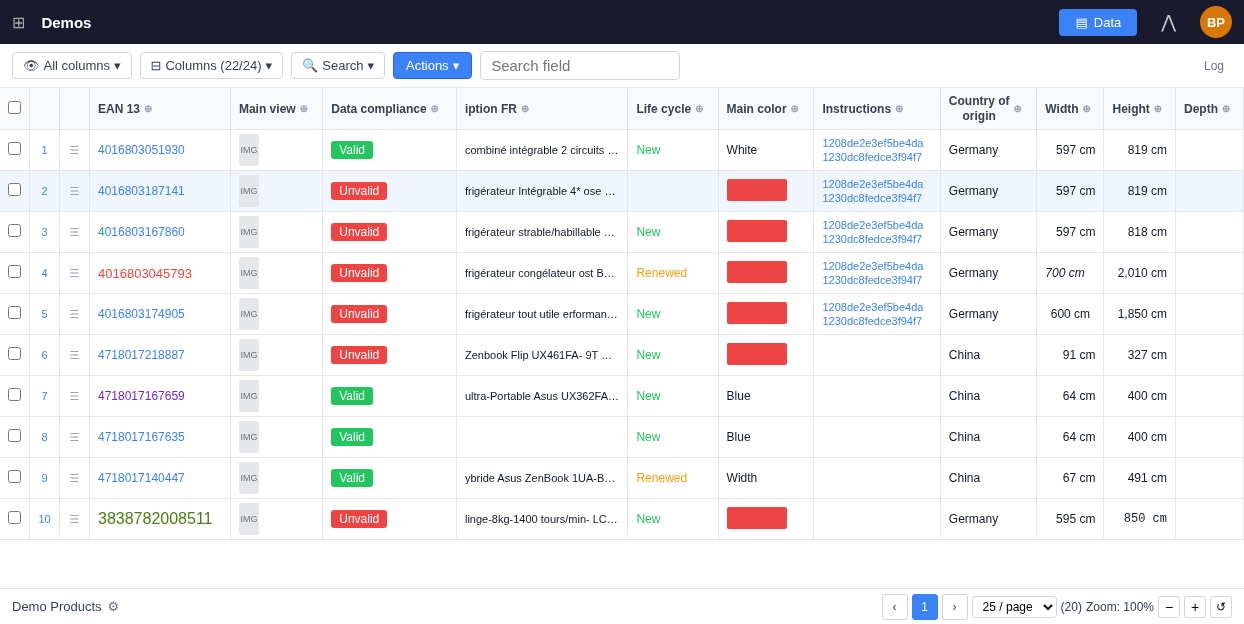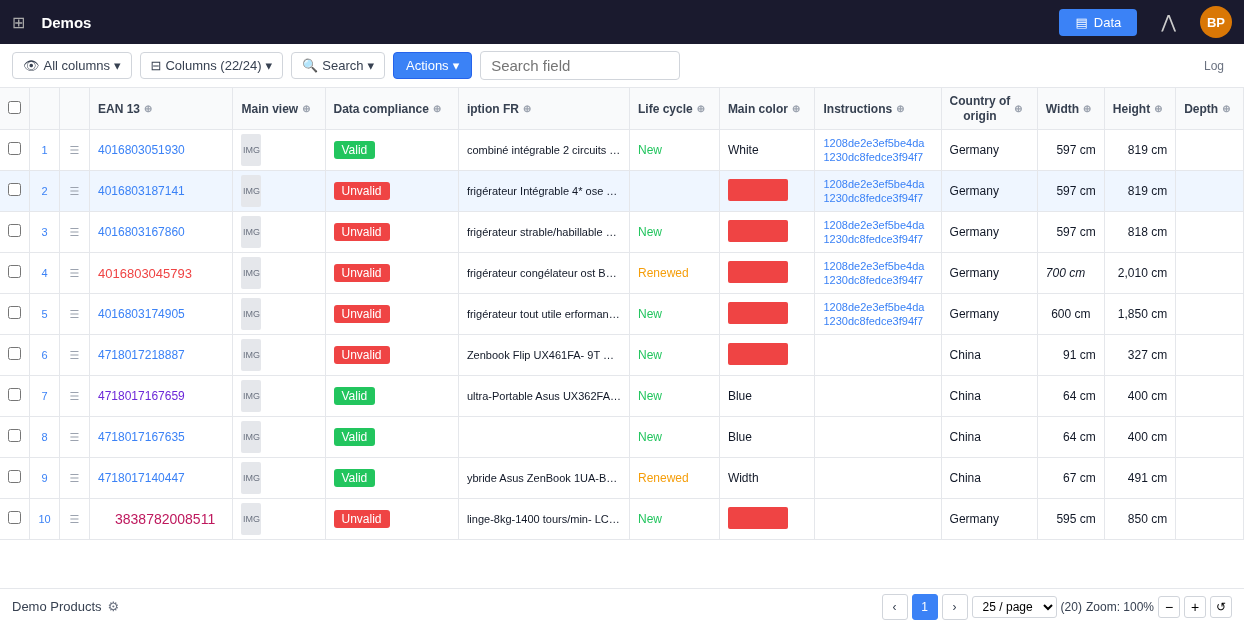--- a/index.html
+++ b/index.html
@@ -542,32 +542,32 @@
           <td></td>
           <td>China</td>
           <td style="text-align: right;">67 cm</td>
           <td style="text-align: right;">491 cm</td>
           <td style="text-align: right;"></td>
         </tr>
         <tr>
           <td class="checkbox-cell"><input type="checkbox" style=""></td>
           <td class="row-num"><span style="color:#3b82f6;font-size:11px;">10</span></td>
           <td class="flag-cell"><span style="color:#9ca3af;font-size:11px;">☰</span></td>
-          <td><span style="color:#be185d;font-size:14px;margin-left:17px;">3838782008511</span></td>
+          <td><span style="color:#4d7c0f;font-size:16px;">3838782008511</span></td>
           <td>
             <div class="product-thumb">IMG</div>
           </td>
           <td><span class="badge-unvalid">Unvalid</span></td>
           <td style="max-width: 160px; overflow: hidden; text-overflow: ellipsis; font-size: 11px;">linge-8kg-1400 tours/min- LCD nématique haute</td>
           <td><span class="life-new">New</span></td>
           <td><span class="color-swatch color-red"></span></td>
           <td></td>
           <td>Germany</td>
           <td style="text-align: right;">595 cm</td>
-          <td style="text-align: right;">850 cm</td>
+          <td style="text-align: right; font-family: Liberation Mono, monospace;">850 cm</td>
           <td style="text-align: right;"></td>
         </tr>
       </tbody>
   </table>
 </div>
 
 <div class="bottom-bar">
   <div class="demo-products-label">
     <span>Demo Products</span>
     <span class="gear-icon">⚙</span>

